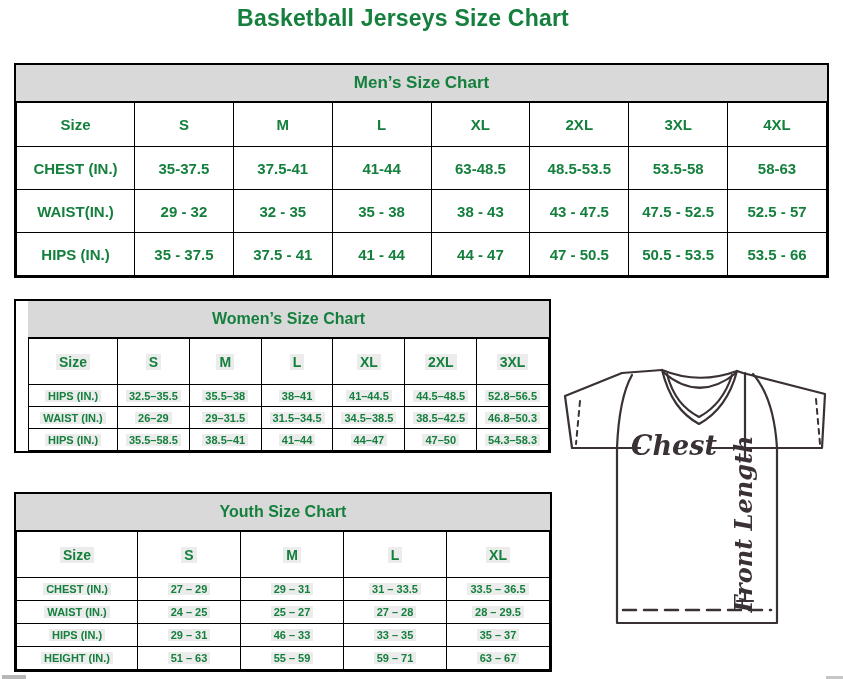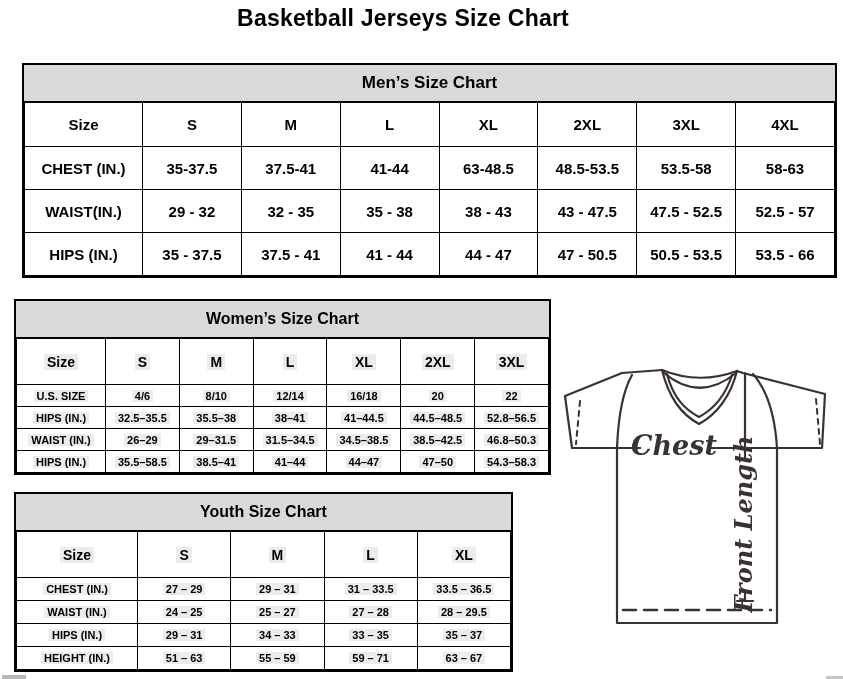--- a/index.html
+++ b/index.html
@@ -1,33 +1,33 @@
 <!DOCTYPE html>
 <html><head>
 <meta charset="utf-8">
 <style>
   html,body{margin:0;padding:0;background:#fff;}
   .canvas{
     position:relative;width:843px;height:679px;background:#ffffff;overflow:hidden;
-    font-family:"Liberation Sans",sans-serif;color:#000000;text-decoration:underline;
+    font-family:"Liberation Sans",sans-serif;color:#15803d;text-decoration:underline;
   }
   .page-title{
     position:absolute;top:5px;left:0;width:806px;text-align:center;
     font-size:23px;font-weight:bold;letter-spacing:0.2px;
   }
   .tbl{
     position:absolute;border:2px solid #000;box-sizing:border-box;background:#fff;
   }
   .band{
     height:36px;line-height:36px;background:#d9d9d9;border-bottom:1px solid #000;
     text-align:center;font-weight:bold;
   }
-  .men-table{left:14px;top:63px;width:815px;margin-left:8px;}
-  .women-table{left:14px;top:299px;width:537px;}
-  .youth-table{left:14px;top:492px;width:499px;}
+  .men-table{left:14px;top:63px;width:815px;}
+  .women-table{left:14px;top:299px;width:537px;padding-left:12px;}
+  .youth-table{left:14px;top:492px;width:538px;}
   .men-table .band{font-size:17px;}
   .women-table .band,.youth-table .band{font-size:16px;}
   table.grid{width:100%;border-collapse:collapse;table-layout:fixed;}
   table.grid th,table.grid td{
     border:1px solid #000;text-align:center;vertical-align:middle;
     font-weight:bold;padding:0;overflow:hidden;white-space:nowrap;
   }
   .men thead tr{height:44px;} .men tbody tr{height:43px;}
   .men th,.men td{font-size:15px;}
   .women thead tr{height:46px;} .women tbody tr{height:22px;}
@@ -127,29 +127,20 @@
             <th><span class="hl">S</span></th>
             <th><span class="hl">M</span></th>
             <th><span class="hl">L</span></th>
             <th><span class="hl">XL</span></th>
             <th><span class="hl">2XL</span></th>
             <th><span class="hl">3XL</span></th>
           </tr>
         </thead>
         <tbody>
           <tr>
-            <th><span class="hl">U.S. SIZE</span></th>
-            <td><span class="hl">4/6</span></td>
-            <td><span class="hl">8/10</span></td>
-            <td><span class="hl">12/14</span></td>
-            <td><span class="hl">16/18</span></td>
-            <td><span class="hl">20</span></td>
-            <td><span class="hl">22</span></td>
-          </tr>
-          <tr>
             <th><span class="hl">HIPS (IN.)</span></th>
             <td><span class="hl">32.5–35.5</span></td>
             <td><span class="hl">35.5–38</span></td>
             <td><span class="hl">38–41</span></td>
             <td><span class="hl">41–44.5</span></td>
             <td><span class="hl">44.5–48.5</span></td>
             <td><span class="hl">52.8–56.5</span></td>
           </tr>
           <tr>
             <th><span class="hl">WAIST (IN.)</span></th>
@@ -203,21 +194,21 @@
           <tr>
             <th><span class="hl">WAIST (IN.)</span></th>
             <td><span class="hl">24 – 25</span></td>
             <td><span class="hl">25 – 27</span></td>
             <td><span class="hl">27 – 28</span></td>
             <td><span class="hl">28 – 29.5</span></td>
           </tr>
           <tr>
             <th><span class="hl">HIPS (IN.)</span></th>
             <td><span class="hl">29 – 31</span></td>
-            <td><span class="hl">34 – 33</span></td>
+            <td><span class="hl">46 – 33</span></td>
             <td><span class="hl">33 – 35</span></td>
             <td><span class="hl">35 – 37</span></td>
           </tr>
           <tr>
             <th><span class="hl">HEIGHT (IN.)</span></th>
             <td><span class="hl">51 – 63</span></td>
             <td><span class="hl">55 – 59</span></td>
             <td><span class="hl">59 – 71</span></td>
             <td><span class="hl">63 – 67</span></td>
           </tr>

